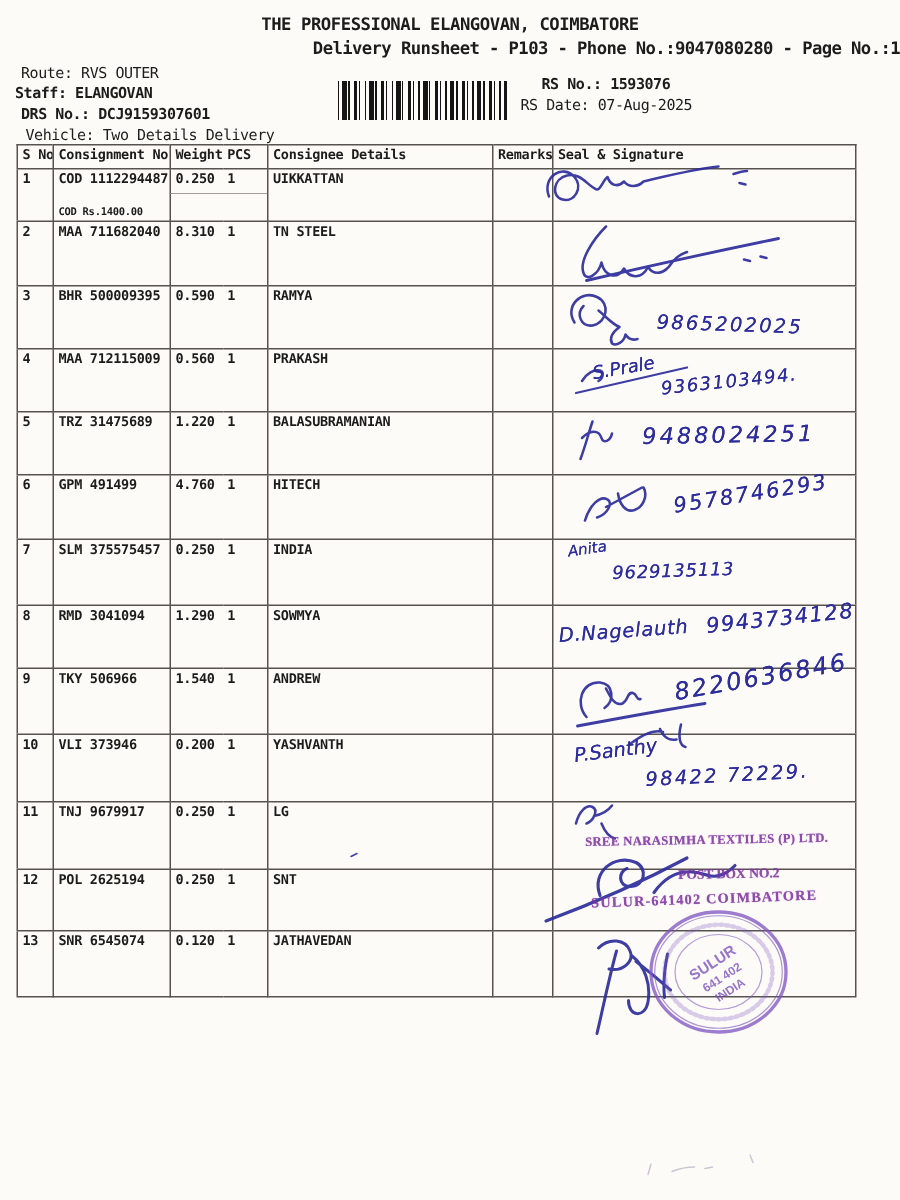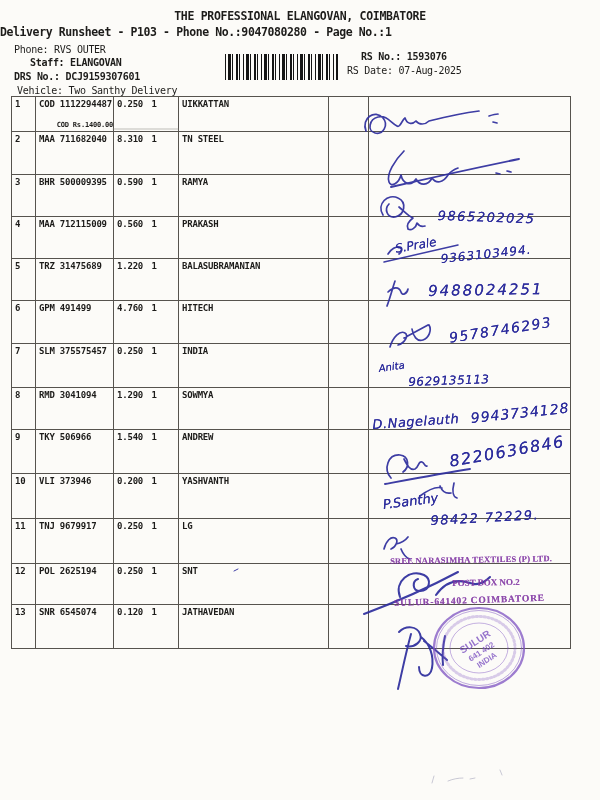--- a/index.html
+++ b/index.html
@@ -5,21 +5,21 @@
   html,body{margin:0;padding:0;background:#e8e8e6;}
   .page{
     position:relative;width:600px;height:800px;margin:0 auto;
     background:#fcfbf8;overflow:hidden;
     font-family:"DejaVu Sans Mono","Liberation Mono",monospace;
     color:#1d1c1a;
   }
   
   .doc-title{position:absolute;top:9px;left:0;width:100%;text-align:center;
     font-size:11.5px;font-weight:bold;letter-spacing:-0.3px;}
-  .doc-subtitle{position:absolute;top:25px;left:0;width:100%;text-align:left;
+  .doc-subtitle{position:absolute;top:25px;left:0;width:100%;text-align:right;
     font-size:11.5px;font-weight:bold;letter-spacing:-0.4px;}
   .info{position:absolute;font-size:10px;letter-spacing:-0.3px;white-space:nowrap;}
   .b{font-weight:bold;}
   .barcode{position:absolute;left:225px;top:54px;width:113px;height:26px;
     background:repeating-linear-gradient(90deg,
       #151515 0 1px,transparent 1px 3px,
       #151515 3px 6px,transparent 6px 7px,
       #151515 7px 8px,transparent 8px 11px,
       #151515 11px 13px,transparent 13px 14px,
       #151515 14px 15px,transparent 15px 18px);}
@@ -37,54 +37,54 @@
   .c-pcs{border-right:1px solid #56534e;}
   .c-name{border-right:1px solid #56534e;font-size:13px;letter-spacing:-0.6px;padding-left:7px;}
   .c-rem{border-right:1px solid #56534e;}
   th{font-size:8px;height:13px;padding-top:2px;}
   th.c-name{font-size:8px;letter-spacing:-0.2px;padding-left:7px;}
   th.c-seal{padding-left:15px;}
   .tr1{height:35px;}.tr2{height:43px;}.tr3{height:42px;}.tr4{height:42px;}
   .tr5{height:42px;}.tr6{height:43px;}.tr7{height:44px;}.tr8{height:42px;}
   .tr9{height:44px;}.tr10{height:45px;}.tr11{height:45px;}.tr12{height:41px;}
   .tr13{height:44px;}
-  .cod-note{font-size:7px;letter-spacing:-0.2px;margin-top:12px;text-align:right;}
+  .cod-note{font-size:7px;letter-spacing:-0.2px;margin-top:12px;}
   
   .overlay{position:absolute;left:0;top:0;width:600px;height:800px;pointer-events:none;}
   .hw{position:absolute;font-family:"DejaVu Sans","Liberation Sans",sans-serif;
     font-style:italic;color:#2d2d9d;white-space:nowrap;transform-origin:left top;
     text-shadow:0 0 0.4px #2d2d9d;}
   .stamp-line{position:absolute;font-family:"Liberation Serif","DejaVu Serif",serif;
     font-weight:bold;color:#7b2f9e;white-space:nowrap;transform-origin:left top;
     opacity:0.85;text-shadow:0 0 0.6px #9b55bb;}
   svg.inklayer{position:absolute;left:0;top:0;}
 </style>
 </head>
 <body>
 
 <div class="page">
 
   <div class="doc-title">THE PROFESSIONAL ELANGOVAN, COIMBATORE</div>
   <div class="doc-subtitle">Delivery Runsheet - P103 - Phone No.:9047080280 - Page No.:1</div>
 
   <div class="info" style="left:14px;top:44px;">
-    <span>Phone:</span>
+    <span>Route:</span>
     <span>RVS OUTER</span>
   </div>
-  <div class="info b" style="left:30px;top:57px;">
+  <div class="info b" style="left:10px;top:57px;">
     <span>Staff:</span>
     <span>ELANGOVAN</span>
   </div>
   <div class="info b" style="left:14px;top:71px;">
     <span>DRS No.:</span>
     <span>DCJ9159307601</span>
   </div>
   <div class="info" style="left:17px;top:85px;">
     <span>Vehicle:</span>
-    <span>Two Santhy Delivery</span>
+    <span>Two Details Delivery</span>
   </div>
 
   <div class="barcode"></div>
 
   <div class="info" style="left:361px;top:51px;font-weight:bold;">
     <span>RS No.:</span>
     <span>1593076</span>
   </div>
   <div class="info" style="left:347px;top:65px;">
     <span>RS Date:</span>
@@ -95,20 +95,29 @@
     <colgroup>
       <col style="width:24px">
         <col style="width:78px">
         <col style="width:35px">
       <col style="width:30px">
         <col style="width:150px">
         <col style="width:40px">
       <col style="width:202px">
     </colgroup>
     <tbody>
+        <tr>
+      <th class="c-sno">S No</th>
+      <th class="c-con">Consignment No</th>
+      <th class="c-wt">Weight</th>
+      <th class="c-pcs">PCS</th>
+      <th class="c-name">Consignee Details</th>
+      <th class="c-rem">Remarks</th>
+      <th class="c-seal">Seal &amp; Signature</th>
+    </tr>
     <tr class="tr1">
       <td class="c-sno">1</td>
       <td class="c-con">
         <div>COD 1112294487</div>
         <div class="cod-note">COD Rs.1400.00</div>
       </td>
       <td class="c-wt">0.250</td>
       <td class="c-pcs">1</td>
       <td class="c-name">UIKKATTAN</td>
       <td class="c-rem"></td>

